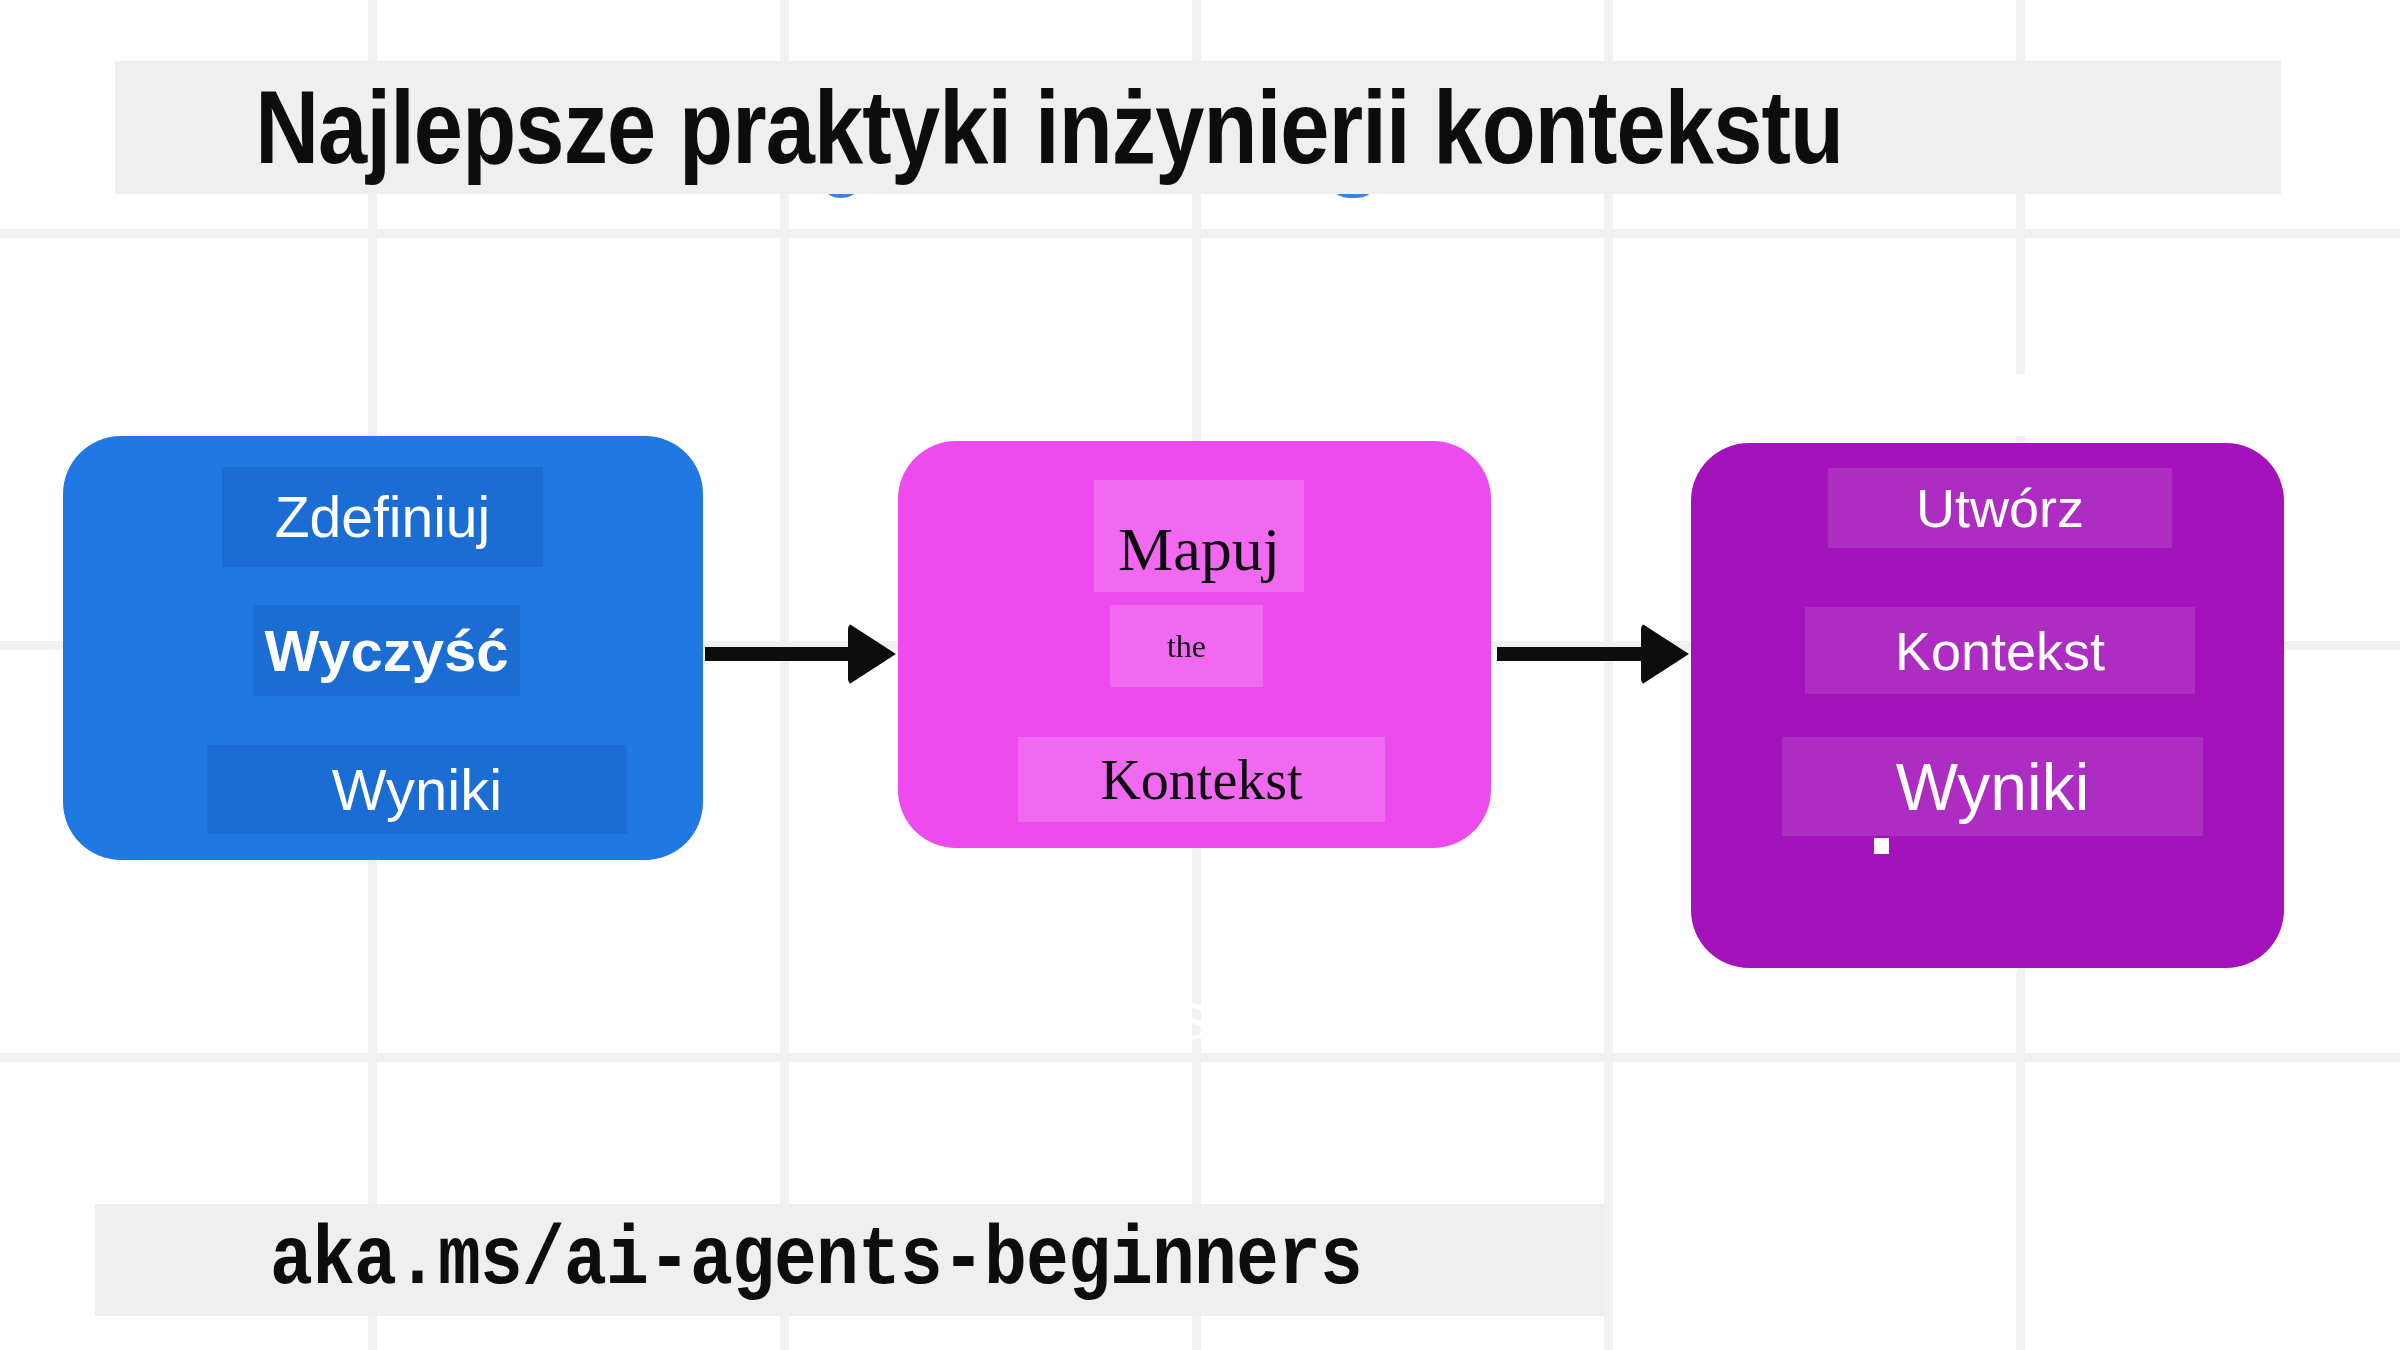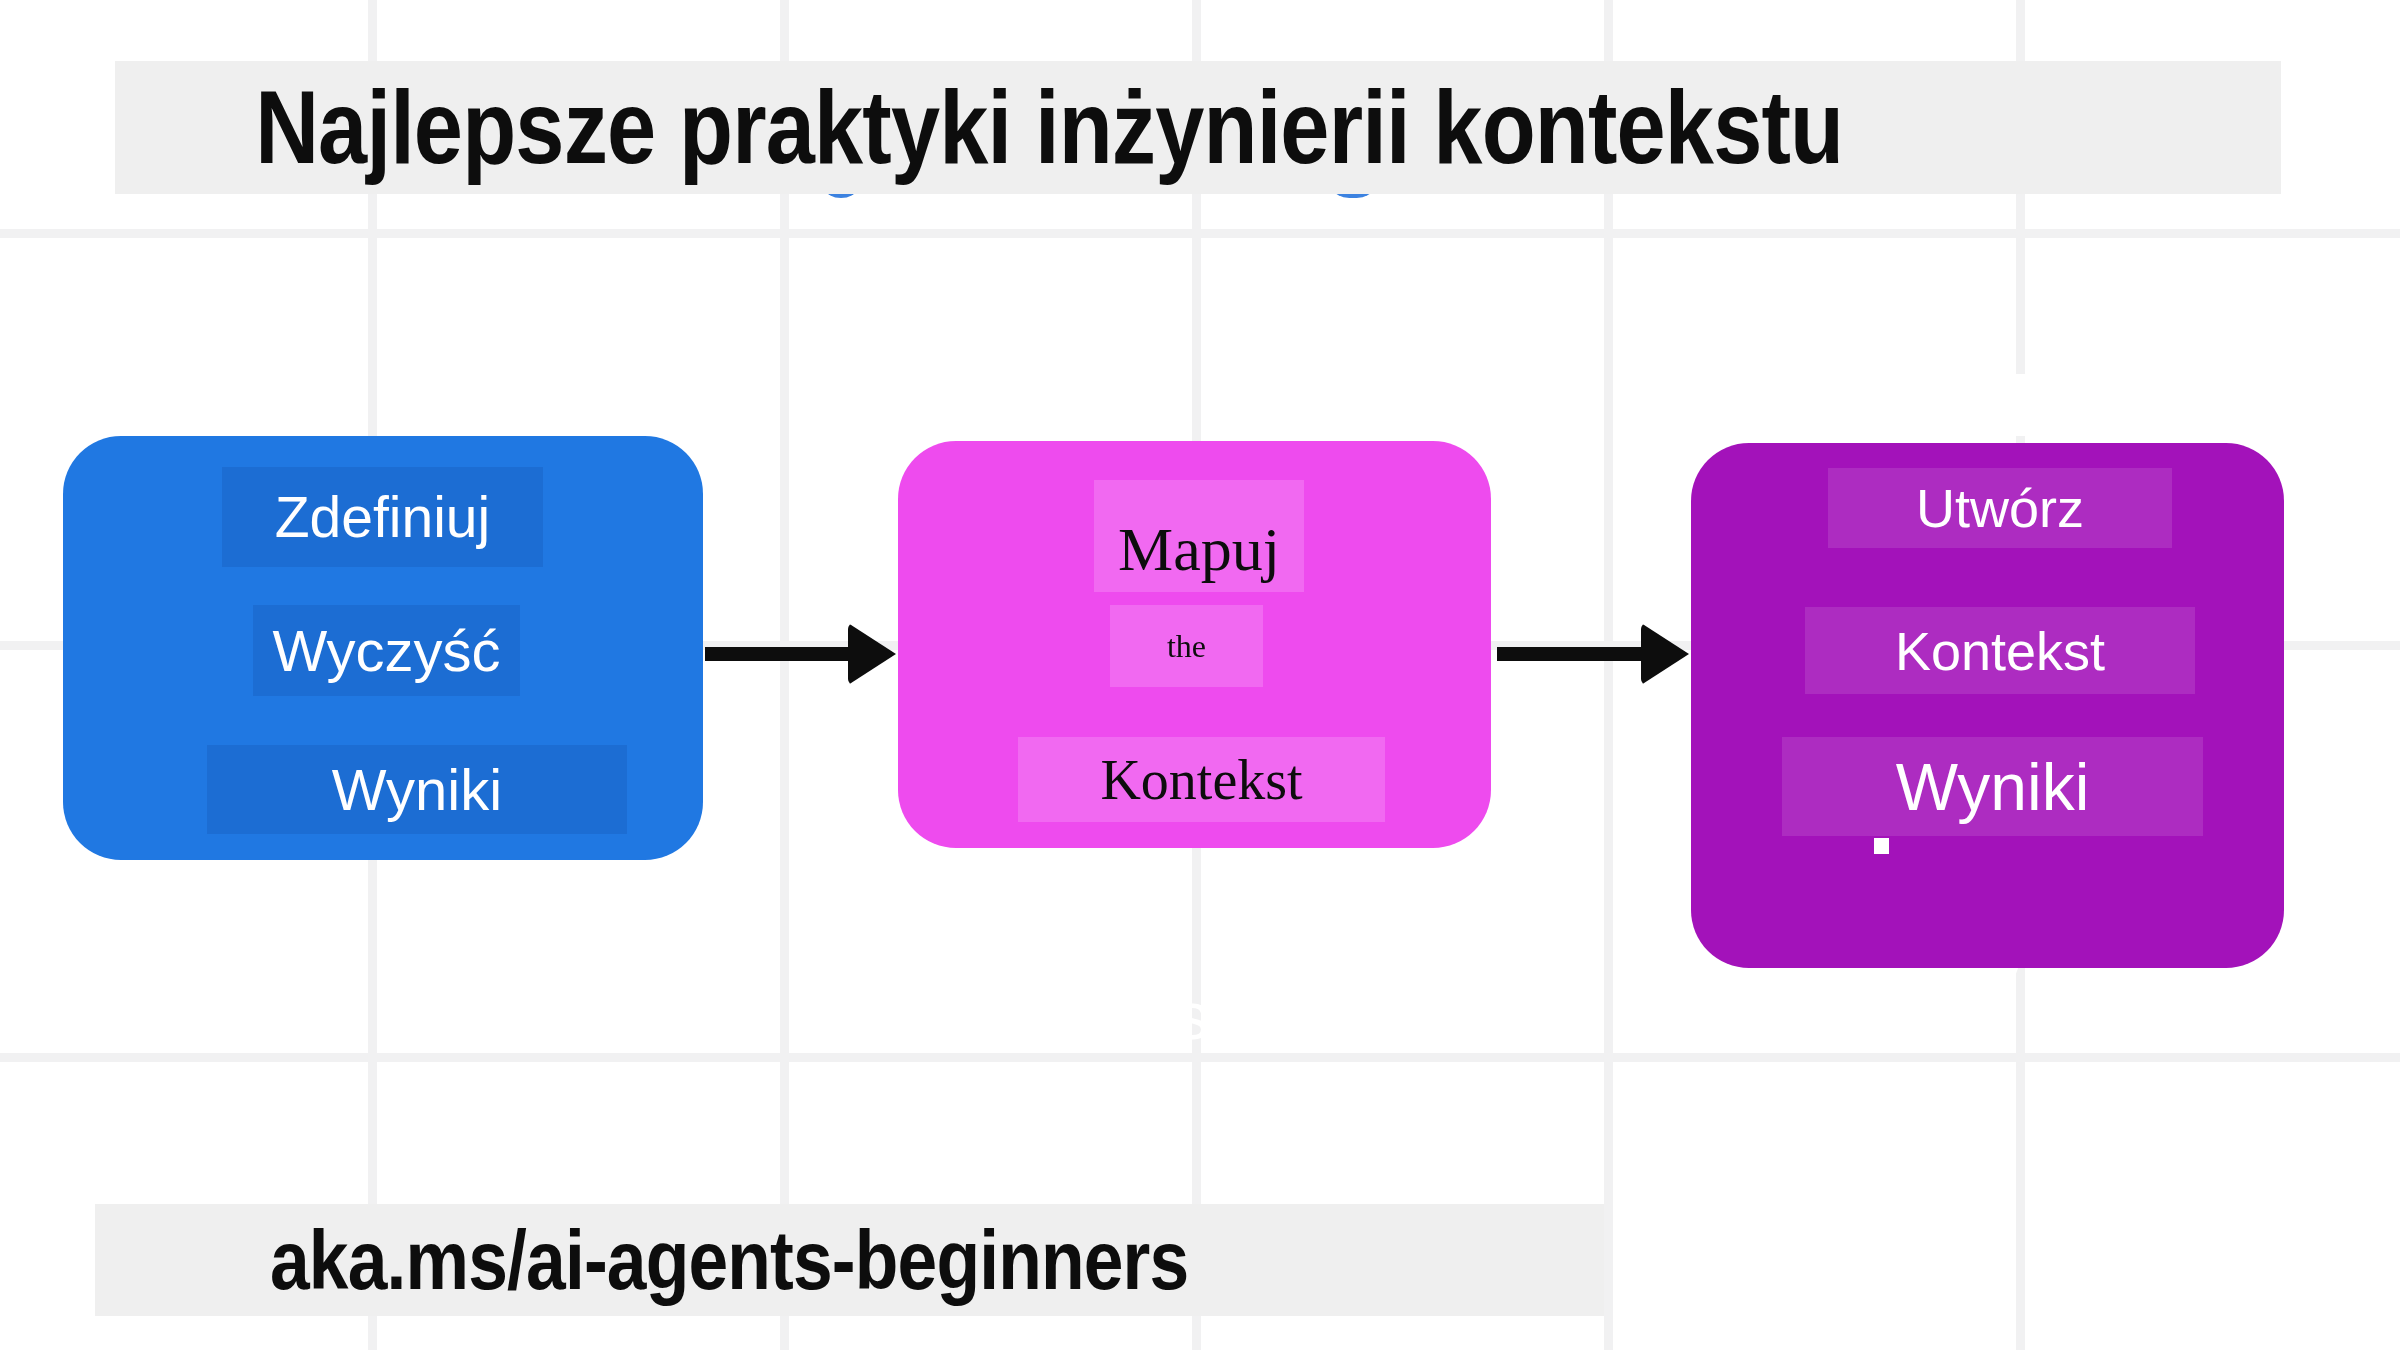--- a/index.html
+++ b/index.html
@@ -24,21 +24,21 @@
         transparent 0px, transparent 368px,
         var(--grid-line) 368px, var(--grid-line) 377px,
         transparent 377px, transparent 412px),
       repeating-linear-gradient(180deg,
         transparent 0px, transparent 229px,
         var(--grid-line) 229px, var(--grid-line) 238px,
         transparent 238px, transparent 412px);
   }
   .bar{position:absolute;background:var(--bar-bg);z-index:2;display:flex;align-items:center;}
   .title-bar{left:115px;top:61px;width:2166px;height:133px;justify-content:flex-start;}
-  .footer-bar{left:95px;top:1204px;width:1509px;height:112px;padding-left:175px;}
+  .footer-bar{left:95px;top:1204px;width:1509px;height:112px;padding-left:175px;font-family:Liberation Mono, monospace;}
   .condensed{
     display:inline-block;transform:scaleX(0.85);white-space:nowrap;
     color:var(--ink);font-weight:600;letter-spacing:-1px;
   }
   .title-bar .condensed{font-size:104px;transform-origin:center;}
   .footer-bar .condensed{font-size:84px;transform-origin:left center;}
   .box{position:absolute;z-index:2;border-radius:58px;}
   .box-blue{left:63px;top:436px;width:640px;height:424px;background:var(--box-blue);}
   .box-magenta{left:898px;top:441px;width:593px;height:407px;background:var(--box-magenta);}
   .box-purple{left:1691px;top:443px;width:593px;height:525px;background:var(--box-purple);}
@@ -78,21 +78,21 @@
   <div class="artifact white-patch above-box" style="left:1874px;top:838px;width:15px;height:16px;"></div>
 
   <div class="bar title-bar">
     <span class="condensed">Najlepsze praktyki inżynierii kontekstu</span>
   </div>
 
   <div class="box box-blue">
     <div class="lbl lbl-dark-overlay" style="left:159px;top:31px;width:321px;height:100px;font-size:57px;">
       <span>Zdefiniuj</span>
     </div>
-    <div class="lbl lbl-dark-overlay" style="left:190px;top:169px;width:267px;height:91px;font-size:58px;">
+    <div class="lbl lbl-dark-overlay" style="left:190px;top:169px;width:267px;height:91px;font-size:58px;font-weight:bold;">
       <span>Wyczyść</span>
     </div>
     <div class="lbl lbl-dark-overlay" style="left:144px;top:309px;width:420px;height:89px;font-size:58px;">
       <span>Wyniki</span>
     </div>
   </div>
 
   <div class="arrow">
     <div class="shaft" style="left:705px;top:647px;width:150px;"></div>
     <div class="head" style="left:848px;top:623px;"></div>

